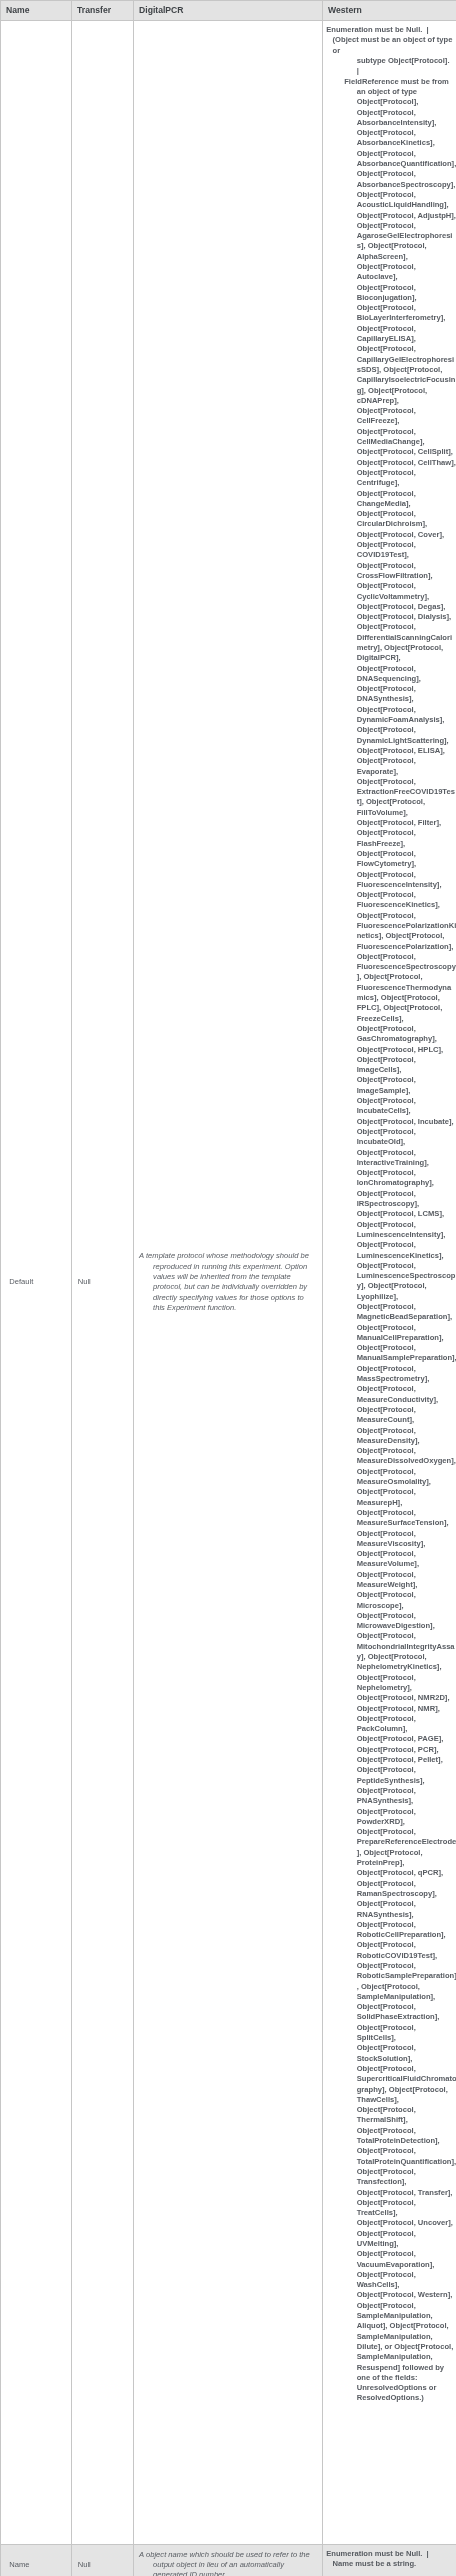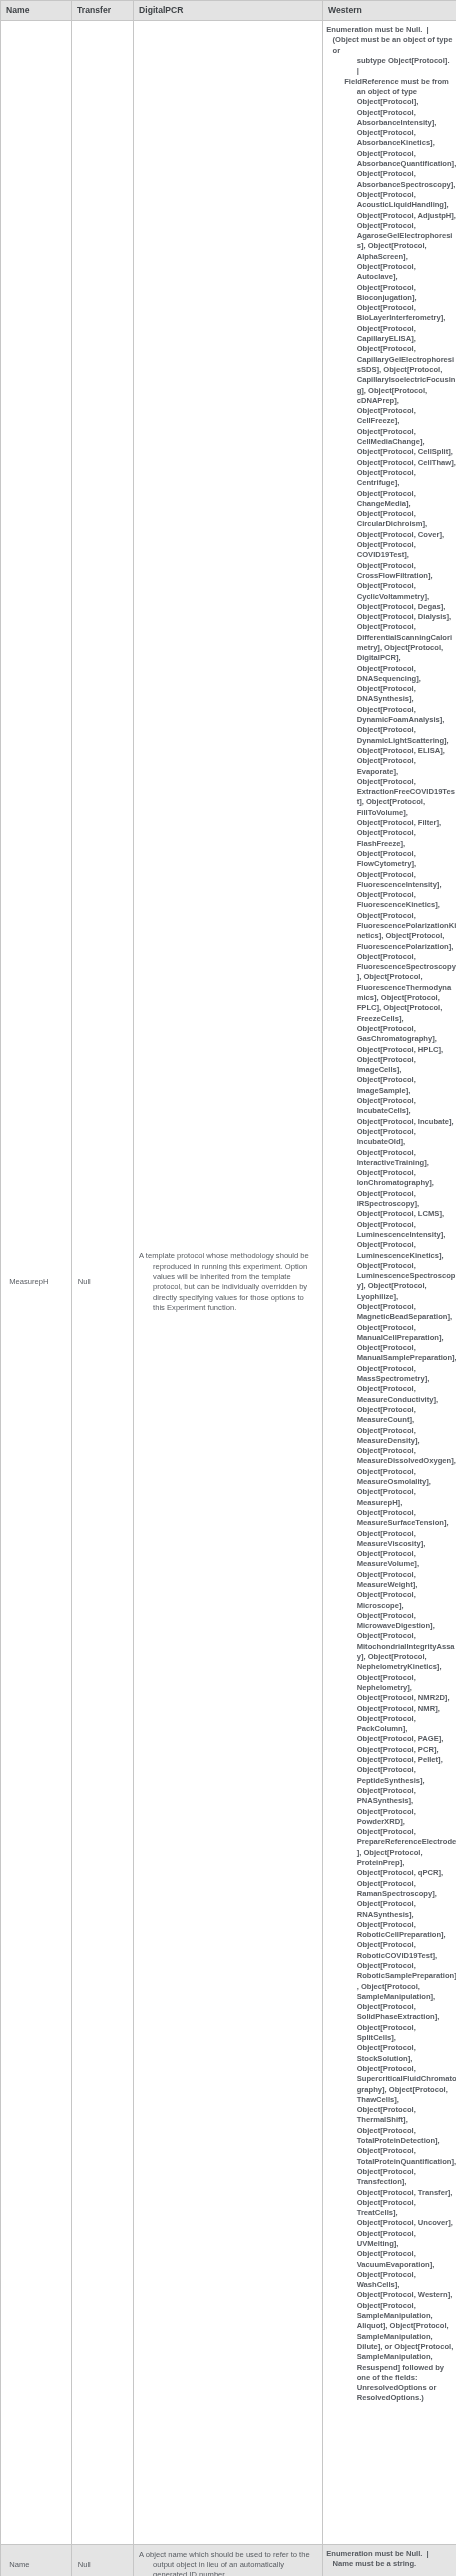--- a/index.html
+++ b/index.html
@@ -6,21 +6,21 @@
   body{width:457px;font-family:"Liberation Sans","DejaVu Sans",sans-serif;}
   table{border-collapse:collapse;table-layout:fixed;width:457px;
         border:0.6px solid #969696;border-top:1.3px solid #8a8a8a;}
   th,td{border:0.6px solid #c6c6c6;box-sizing:border-box;}
   thead th{background:var(--header-bg,#e3e3e3);color:#3f4347;font-weight:bold;
         font-size:8.6px;text-align:left;padding:4.4px 5.1px;height:19px;}
   td{vertical-align:middle;color:var(--text,#585c62);font-size:7.6px;line-height:10.3px;}
   .name-cell{padding:5.1px 3.8px 5.1px 8.3px;}
   .default-cell{padding:5.1px 3.8px 5.1px 5.7px;}
   .desc-cell{padding:5.1px;}
-  .hang{padding-left:14px;text-indent:-14px;}
+  .hang{padding-left:14px;text-indent:-14px;font-style:italic;}
   .pattern-cell{vertical-align:top;padding:4.4px 1.9px 4.4px 3.2px;font-weight:bold;}
   .pattern-cell div{white-space:pre-wrap;}
   .pattern-list{margin-left:30.5px;width:100px;overflow-wrap:break-word;white-space:normal !important;}
   tr.gray td{background:var(--row-bg,#e4e4e4);}
   tr.big{height:2524px;}
   tr.gray{height:29px;}
 </style>
 </head>
 <body>
 
@@ -34,21 +34,21 @@
   <thead>
     <tr>
       <th>Name</th>
       <th>Transfer</th>
       <th>DigitalPCR</th>
       <th>Western</th>
     </tr>
   </thead>
   <tbody>
     <tr class="big">
-      <td class="name-cell">MeasurepH</td>
+      <td class="name-cell">Default</td>
       <td class="default-cell">Null</td>
       <td class="desc-cell">
         <div class="hang">A template protocol whose methodology should be reproduced in running this experiment. Option values will be inherited from the template protocol, but can be individually overridden by directly specifying values for those options to this Experiment function.</div>
       </td>
       <td class="pattern-cell">
         <div><div style="padding-left: 0px;">Enumeration must be Null.  |</div><div style="padding-left: 6.4px;">(Object must be an object of type or</div><div style="padding-left: 30.5px;">subtype Object[Protocol].  |</div><div style="padding-left: 18px;">FieldReference must be from</div><div class="pattern-list">an object of type Object[Protocol], Object[Protocol, AbsorbanceIntensity], Object[Protocol, AbsorbanceKinetics], Object[Protocol, AbsorbanceQuantification], Object[Protocol, AbsorbanceSpectroscopy], Object[Protocol, AcousticLiquidHandling], Object[Protocol, AdjustpH], Object[Protocol, AgaroseGelElectrophoresis], Object[Protocol, AlphaScreen], Object[Protocol, Autoclave], Object[Protocol, Bioconjugation], Object[Protocol, BioLayerInterferometry], Object[Protocol, CapillaryELISA], Object[Protocol, CapillaryGelElectrophoresisSDS], Object[Protocol, CapillaryIsoelectricFocusing], Object[Protocol, cDNAPrep], Object[Protocol, CellFreeze], Object[Protocol, CellMediaChange], Object[Protocol, CellSplit], Object[Protocol, CellThaw], Object[Protocol, Centrifuge], Object[Protocol, ChangeMedia], Object[Protocol, CircularDichroism], Object[Protocol, Cover], Object[Protocol, COVID19Test], Object[Protocol, CrossFlowFiltration], Object[Protocol, CyclicVoltammetry], Object[Protocol, Degas], Object[Protocol, Dialysis], Object[Protocol, DifferentialScanningCalorimetry], Object[Protocol, DigitalPCR], Object[Protocol, DNASequencing], Object[Protocol, DNASynthesis], Object[Protocol, DynamicFoamAnalysis], Object[Protocol, DynamicLightScattering], Object[Protocol, ELISA], Object[Protocol, Evaporate], Object[Protocol, ExtractionFreeCOVID19Test], Object[Protocol, FillToVolume], Object[Protocol, Filter], Object[Protocol, FlashFreeze], Object[Protocol, FlowCytometry], Object[Protocol, FluorescenceIntensity], Object[Protocol, FluorescenceKinetics], Object[Protocol, FluorescencePolarizationKinetics], Object[Protocol, FluorescencePolarization], Object[Protocol, FluorescenceSpectroscopy], Object[Protocol, FluorescenceThermodynamics], Object[Protocol, FPLC], Object[Protocol, FreezeCells], Object[Protocol, GasChromatography], Object[Protocol, HPLC], Object[Protocol, ImageCells], Object[Protocol, ImageSample], Object[Protocol, IncubateCells], Object[Protocol, Incubate], Object[Protocol, IncubateOld], Object[Protocol, InteractiveTraining], Object[Protocol, IonChromatography], Object[Protocol, IRSpectroscopy], Object[Protocol, LCMS], Object[Protocol, LuminescenceIntensity], Object[Protocol, LuminescenceKinetics], Object[Protocol, LuminescenceSpectroscopy], Object[Protocol, Lyophilize], Object[Protocol, MagneticBeadSeparation], Object[Protocol, ManualCellPreparation], Object[Protocol, ManualSamplePreparation], Object[Protocol, MassSpectrometry], Object[Protocol, MeasureConductivity], Object[Protocol, MeasureCount], Object[Protocol, MeasureDensity], Object[Protocol, MeasureDissolvedOxygen], Object[Protocol, MeasureOsmolality], Object[Protocol, MeasurepH], Object[Protocol, MeasureSurfaceTension], Object[Protocol, MeasureViscosity], Object[Protocol, MeasureVolume], Object[Protocol, MeasureWeight], Object[Protocol, Microscope], Object[Protocol, MicrowaveDigestion], Object[Protocol, MitochondrialIntegrityAssay], Object[Protocol, NephelometryKinetics], Object[Protocol, Nephelometry], Object[Protocol, NMR2D], Object[Protocol, NMR], Object[Protocol, PackColumn], Object[Protocol, PAGE], Object[Protocol, PCR], Object[Protocol, Pellet], Object[Protocol, PeptideSynthesis], Object[Protocol, PNASynthesis], Object[Protocol, PowderXRD], Object[Protocol, PrepareReferenceElectrode], Object[Protocol, ProteinPrep], Object[Protocol, qPCR], Object[Protocol, RamanSpectroscopy], Object[Protocol, RNASynthesis], Object[Protocol, RoboticCellPreparation], Object[Protocol, RoboticCOVID19Test], Object[Protocol, RoboticSamplePreparation], Object[Protocol, SampleManipulation], Object[Protocol, SolidPhaseExtraction], Object[Protocol, SplitCells], Object[Protocol, StockSolution], Object[Protocol, SupercriticalFluidChromatography], Object[Protocol, ThawCells], Object[Protocol, ThermalShift], Object[Protocol, TotalProteinDetection], Object[Protocol, TotalProteinQuantification], Object[Protocol, Transfection], Object[Protocol, Transfer], Object[Protocol, TreatCells], Object[Protocol, Uncover], Object[Protocol, UVMelting], Object[Protocol, VacuumEvaporation], Object[Protocol, WashCells], Object[Protocol, Western], Object[Protocol, SampleManipulation, Aliquot], Object[Protocol, SampleManipulation, Dilute], or Object[Protocol, SampleManipulation, Resuspend] followed by one of the fields: UnresolvedOptions or ResolvedOptions.)</div></div>
       </td>
     </tr>
     <tr class="gray">
       <td class="name-cell">Name</td>

